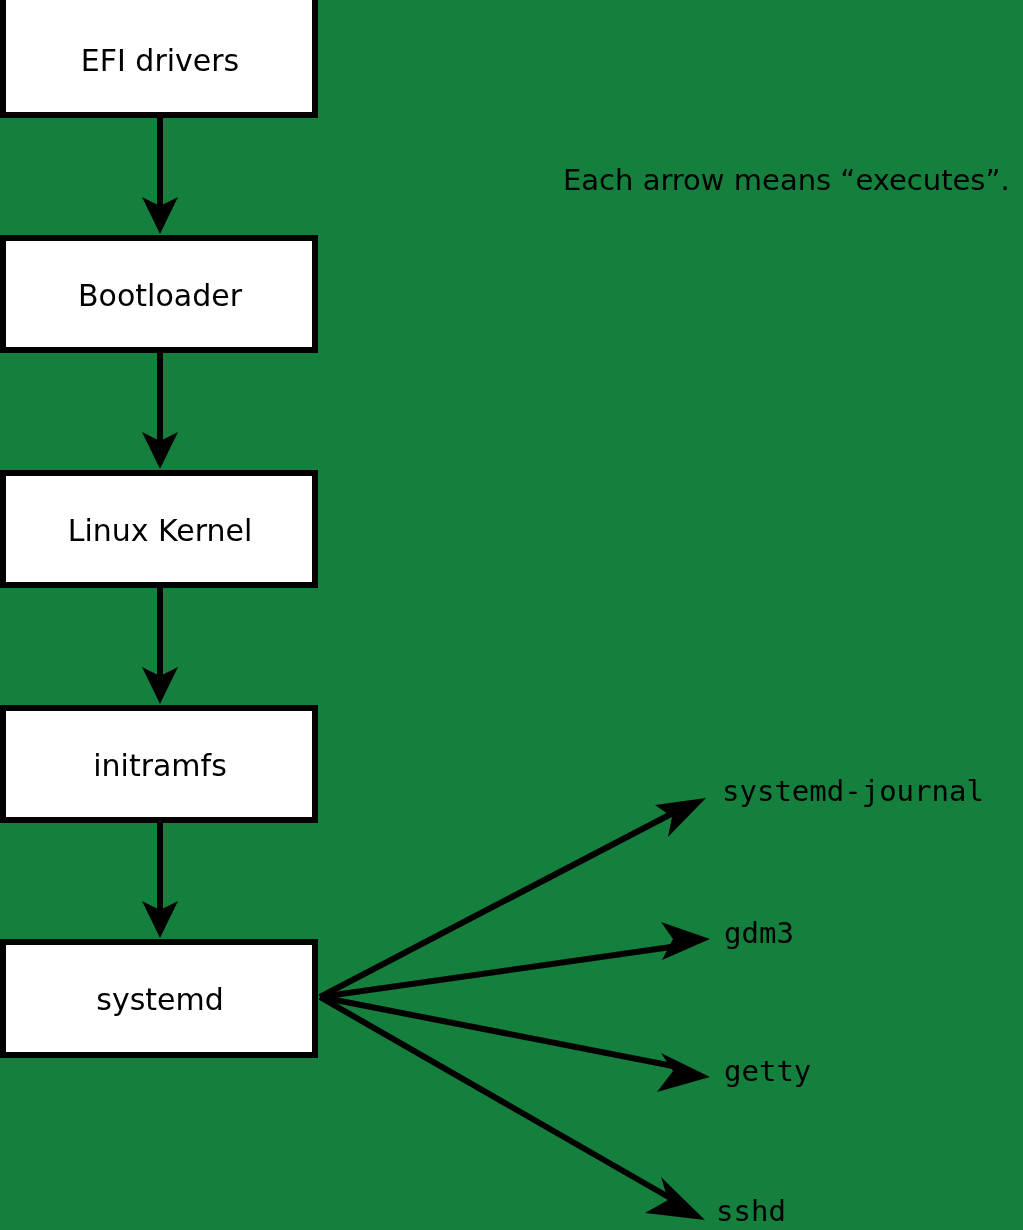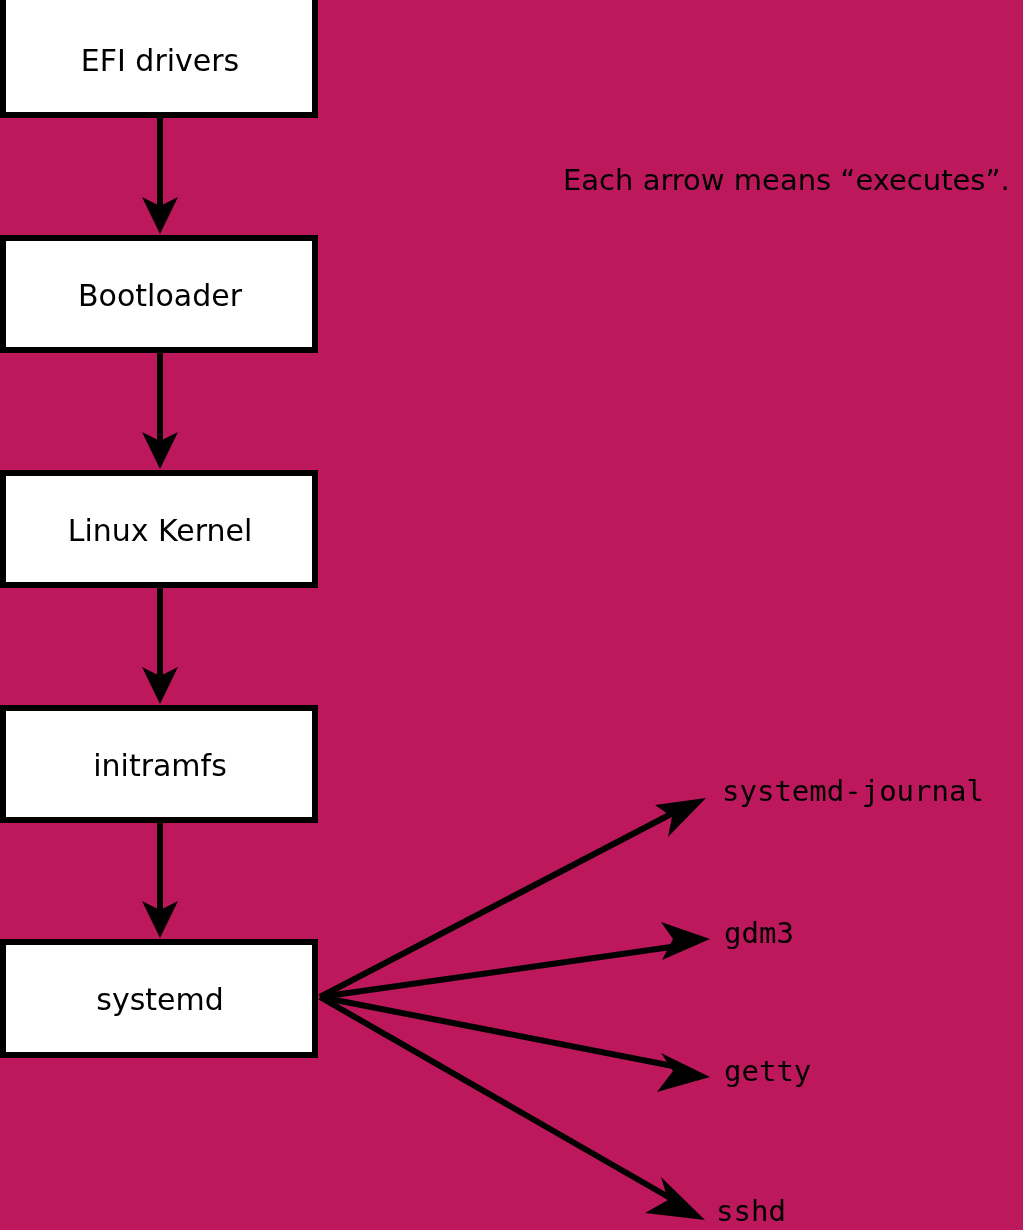--- a/index.html
+++ b/index.html
@@ -10,21 +10,21 @@
   body {
     width: 1023px;
     height: 1230px;
     overflow: hidden;
     font-family: "DejaVu Sans", sans-serif;
   }
   #canvas {
     position: relative;
     width: 1023px;
     height: 1230px;
-    background: #be185d;
+    background: #15803d;
   }
   #diagram-svg {
     position: absolute;
     left: 0;
     top: 0;
     width: 1023px;
     height: 1230px;
     display: block;
   }
   .stage-box-rect {

